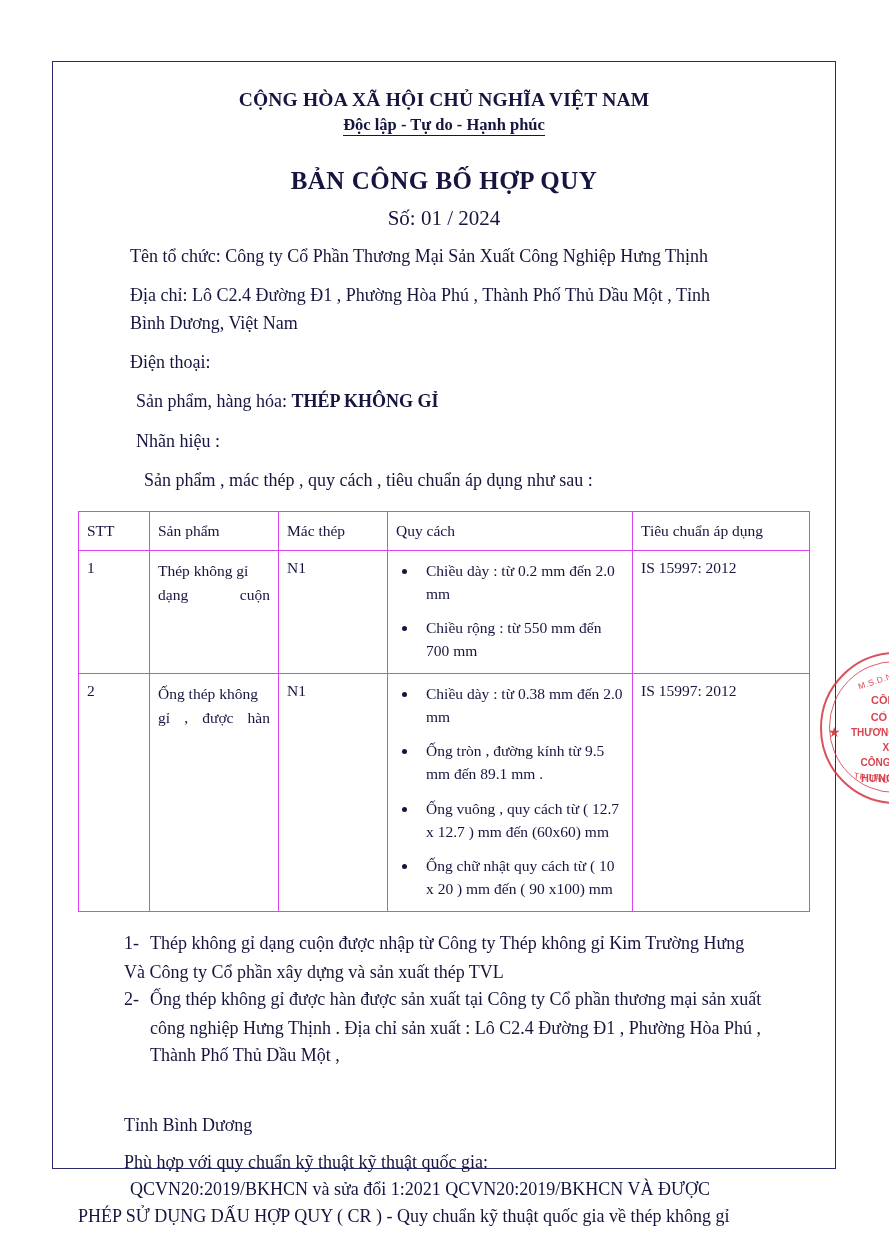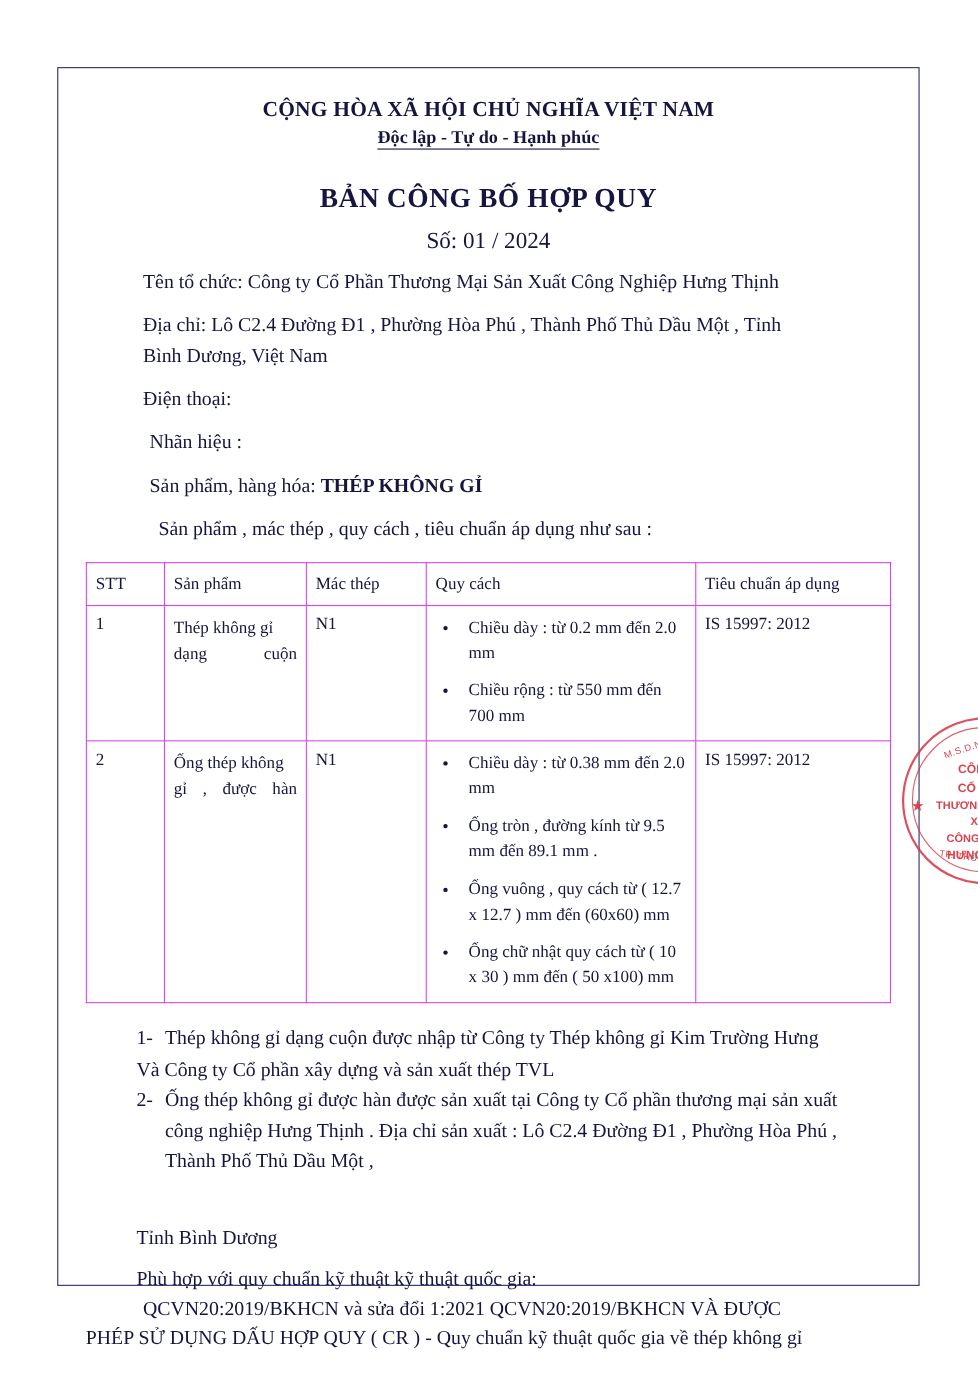--- a/index.html
+++ b/index.html
@@ -219,24 +219,24 @@
     <div class="national-sub"><span>Độc lập - Tự do - Hạnh phúc</span></div>
 
     <div class="main-title">BẢN CÔNG BỐ HỢP QUY</div>
     <div class="doc-number">Số: 01 / 2024</div>
 
     <div class="para indent">Tên tổ chức: Công ty Cổ Phần Thương Mại Sản Xuất Công Nghiệp Hưng Thịnh</div>
     <div class="para indent">Địa chỉ: Lô C2.4 Đường Đ1 , Phường Hòa Phú , Thành Phố Thủ Dầu Một , Tỉnh</div>
     <div class="para indent" style="margin-top:0">Bình Dương, Việt Nam</div>
     <div class="para indent">Điện thoại:</div>
 
-    <div class="para indent2">Nhãn hiệu :</div>
     <div class="para indent2">
       <span>Sản phẩm, hàng hóa: </span><span class="bold">THÉP KHÔNG GỈ</span>
     </div>
+    <div class="para indent2">Nhãn hiệu :</div>
     <div class="para indent3">Sản phẩm , mác thép , quy cách , tiêu chuẩn áp dụng như sau :</div>
 
     <table class="spec">
       <thead>
         <tr>
           <th class="col-stt">STT</th>
           <th class="col-prod">Sản phẩm</th>
           <th class="col-grade">Mác thép</th>
           <th class="col-spec">Quy cách</th>
           <th class="col-std">Tiêu chuẩn áp dụng</th>
@@ -257,21 +257,21 @@
         </tr>
         <tr>
           <td class="c-stt">2</td>
           <td class="c-prod">Ống thép không gỉ , được hàn</td>
           <td class="c-grade">N1</td>
           <td>
             <ul class="spec-list">
               <li>Chiều dày : từ 0.38 mm đến 2.0 mm</li>
               <li>Ống tròn , đường kính từ 9.5 mm đến 89.1 mm .</li>
               <li>Ống vuông , quy cách từ ( 12.7 x 12.7 ) mm đến (60x60) mm</li>
-              <li>Ống chữ nhật quy cách từ ( 10 x 30 ) mm đến ( 50 x100) mm</li>
+              <li>Ống chữ nhật quy cách từ ( 10 x 20 ) mm đến ( 90 x100) mm</li>
             </ul>
           </td>
           <td class="c-std">IS 15997: 2012</td>
         </tr>
       </tbody>
     </table>
 
     <div class="notes">
       <div class="note-row">
         <div class="note-num">1-</div>

